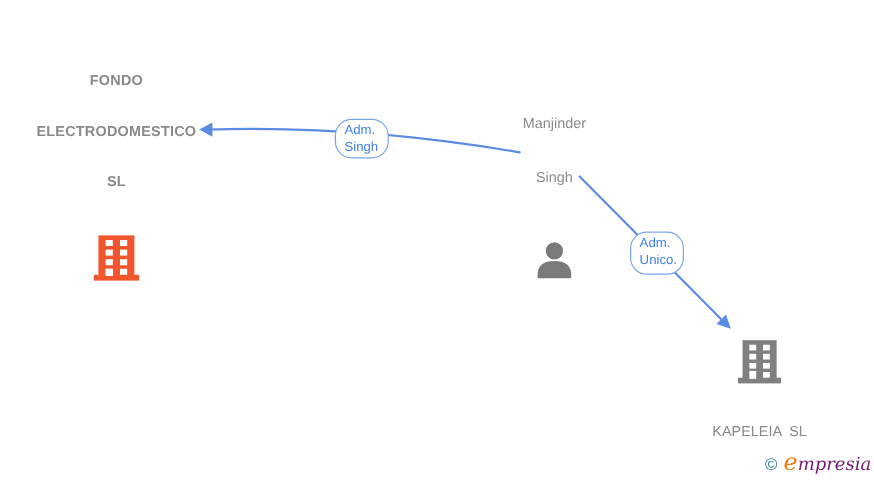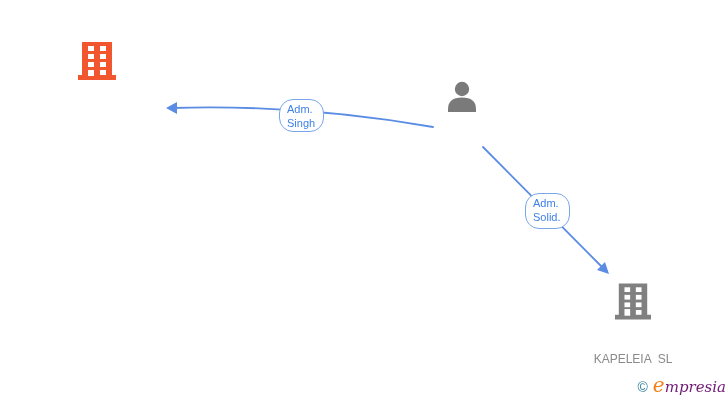--- a/index.html
+++ b/index.html
@@ -93,20 +93,25 @@
 <div class="canvas">
 
   <svg class="edge-layer" viewBox="0 0 728 400">
     <path class="edge" d="M 433 127 Q 300 104 172 108" stroke="#5b8ce4"></path>
     <polygon points="166,108 177,102 177,114" fill="#5b8ce4"></polygon>
     <line class="edge" x1="483" y1="147" x2="601" y2="266" stroke="#5b8ce4"></line>
     <polygon points="609,274 605,262 597,270" fill="#5b8ce4"></polygon>
   </svg>
 
   <div class="node node-fondo">
+    <div class="node-label bold">
+      <div>FONDO</div>
+      <div>ELECTRODOMESTICO</div>
+      <div>SL</div>
+    </div>
     <svg class="node-icon" width="38" height="38" viewBox="0 0 38 38">
       <g fill="#f2562e">
         <rect x="4" y="0" width="30" height="34"></rect>
         <rect x="0" y="33" width="38" height="5"></rect>
       </g>
       <g fill="#ffffff">
         <rect x="10" y="4" width="6" height="5"></rect>
         <rect x="22" y="4" width="6" height="5"></rect>
         <rect x="10" y="12" width="6" height="5"></rect>
         <rect x="22" y="12" width="6" height="5"></rect>
@@ -114,20 +119,24 @@
         <rect x="22" y="20" width="6" height="5"></rect>
         <rect x="10" y="28" width="6" height="5"></rect>
         <rect x="22" y="28" width="6" height="5"></rect>
         <rect x="12" y="33" width="2" height="0"></rect>
       </g>
       <rect x="10" y="28" width="6" height="6" fill="#ffffff"></rect>
     </svg>
   </div>
 
   <div class="node node-manjinder">
+    <div class="node-label">
+      <div>Manjinder</div>
+      <div>Singh</div>
+    </div>
     <svg class="node-icon" width="32" height="31" viewBox="0 0 32 31">
       <g fill="#7a7a7a">
         <circle cx="16" cy="8" r="7.2"></circle>
         <path d="M2 31 L2 28 Q2 16.5 16 16.5 Q30 16.5 30 28 L30 31 Z"></path>
       </g>
     </svg>
   </div>
 
   <div class="node node-kapeleia">
     <svg class="node-icon" width="36" height="37" viewBox="0 0 38 38">
@@ -150,21 +159,21 @@
       <div>KAPELEIA  SL</div>
     </div>
   </div>
 
   <div class="edge-label edge-label-unico">
     <div>Adm.</div>
     <div>Singh</div>
   </div>
   <div class="edge-label edge-label-solid">
     <div>Adm.</div>
-    <div>Solid.</div>
+    <div>Unico.</div>
   </div>
 
   <div class="footer-logo">
     <span class="footer-copy">©</span>
     <span class="footer-brand-e">e</span>
     <span class="footer-brand-rest">mpresia</span>
   </div>
 
 </div>
 

